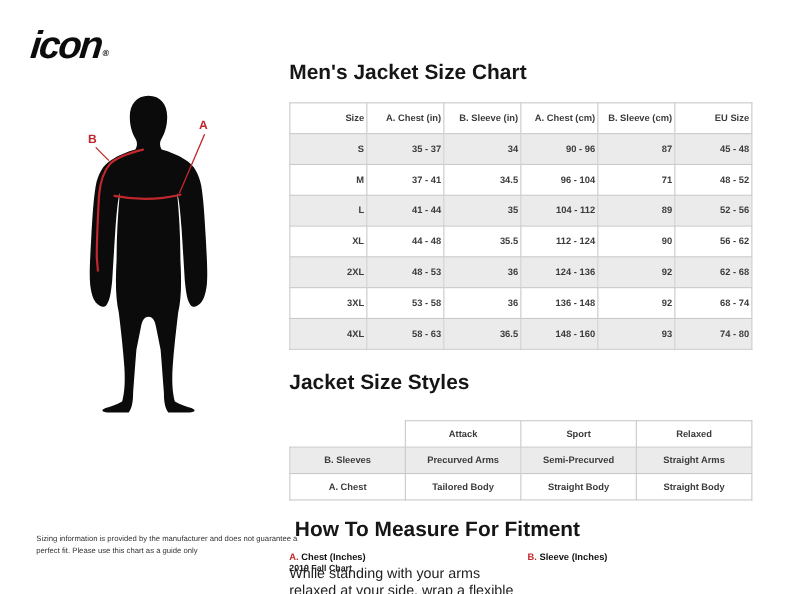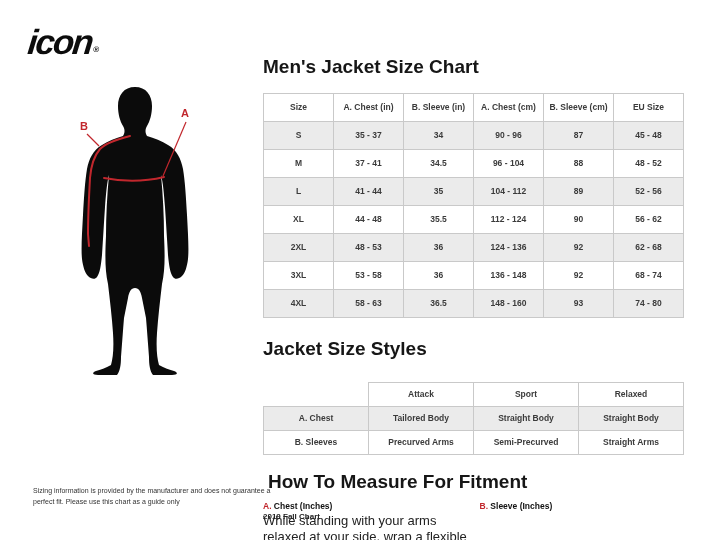--- a/index.html
+++ b/index.html
@@ -39,21 +39,21 @@
 
   table{width:421px;table-layout:fixed;border-collapse:collapse;}
   th,td{
     border:1px solid var(--border);
     text-align:center;vertical-align:middle;
     font-size:8.5px;color:var(--celltext);
     padding:0 2px;overflow:hidden;white-space:nowrap;
   }
   th{font-weight:700;}
   td{font-weight:600;}
-  .size-table th,.size-table td{height:28px;}
+  .size-table th,.size-table td{height:28px;text-align:right;}
   .style-table th,.style-table td{height:24px;}
   tbody tr:nth-child(odd){background:var(--rowalt);}
   th.blank{border:none;background:transparent;}
 
   
   .measure-cols{display:flex;gap:12px;}
   .measure-col{flex:1;}
   .mhead{font-size:8.5px;font-weight:700;color:#111;margin-bottom:2px;}
   .mprefix{color:var(--accent);}
   .mbody{font-size:13px;line-height:1.3;color:#222;}
@@ -111,21 +111,21 @@
             <td>34</td>
             <td>90 - 96</td>
             <td>87</td>
             <td>45 - 48</td>
           </tr>
           <tr>
             <td>M</td>
             <td>37 - 41</td>
             <td>34.5</td>
             <td>96 - 104</td>
-            <td>88</td>
+            <td>71</td>
             <td>48 - 52</td>
           </tr>
           <tr>
             <td>L</td>
             <td>41 - 44</td>
             <td>35</td>
             <td>104 - 112</td>
             <td>89</td>
             <td>52 - 56</td>
           </tr>
@@ -170,30 +170,30 @@
       <thead>
           <tr>
             <th class="blank"></th>
             <th>Attack</th>
             <th>Sport</th>
             <th>Relaxed</th>
           </tr>
         </thead>
       <tbody>
           <tr>
+            <td>B. Sleeves</td>
+            <td>Precurved Arms</td>
+            <td>Semi-Precurved</td>
+            <td>Straight Arms</td>
+          </tr>
+          <tr>
             <td>A. Chest</td>
             <td>Tailored Body</td>
             <td>Straight Body</td>
             <td>Straight Body</td>
-          </tr>
-          <tr>
-            <td>B. Sleeves</td>
-            <td>Precurved Arms</td>
-            <td>Semi-Precurved</td>
-            <td>Straight Arms</td>
           </tr>
         </tbody>
     </table>
 
     <div class="sec-title t3">How To Measure For Fitment</div>
 
     <div class="measure-cols">
       <div class="measure-col">
         <div class="mhead"><span class="mprefix">A.</span><span> Chest (Inches)</span></div>
         <div class="mbody">While standing with your arms relaxed at your side, wrap a flexible tape measure around your chest at its largest point. The tape measure should go through your armpit and stay parallel with the floor while taking the measurement.</div>

